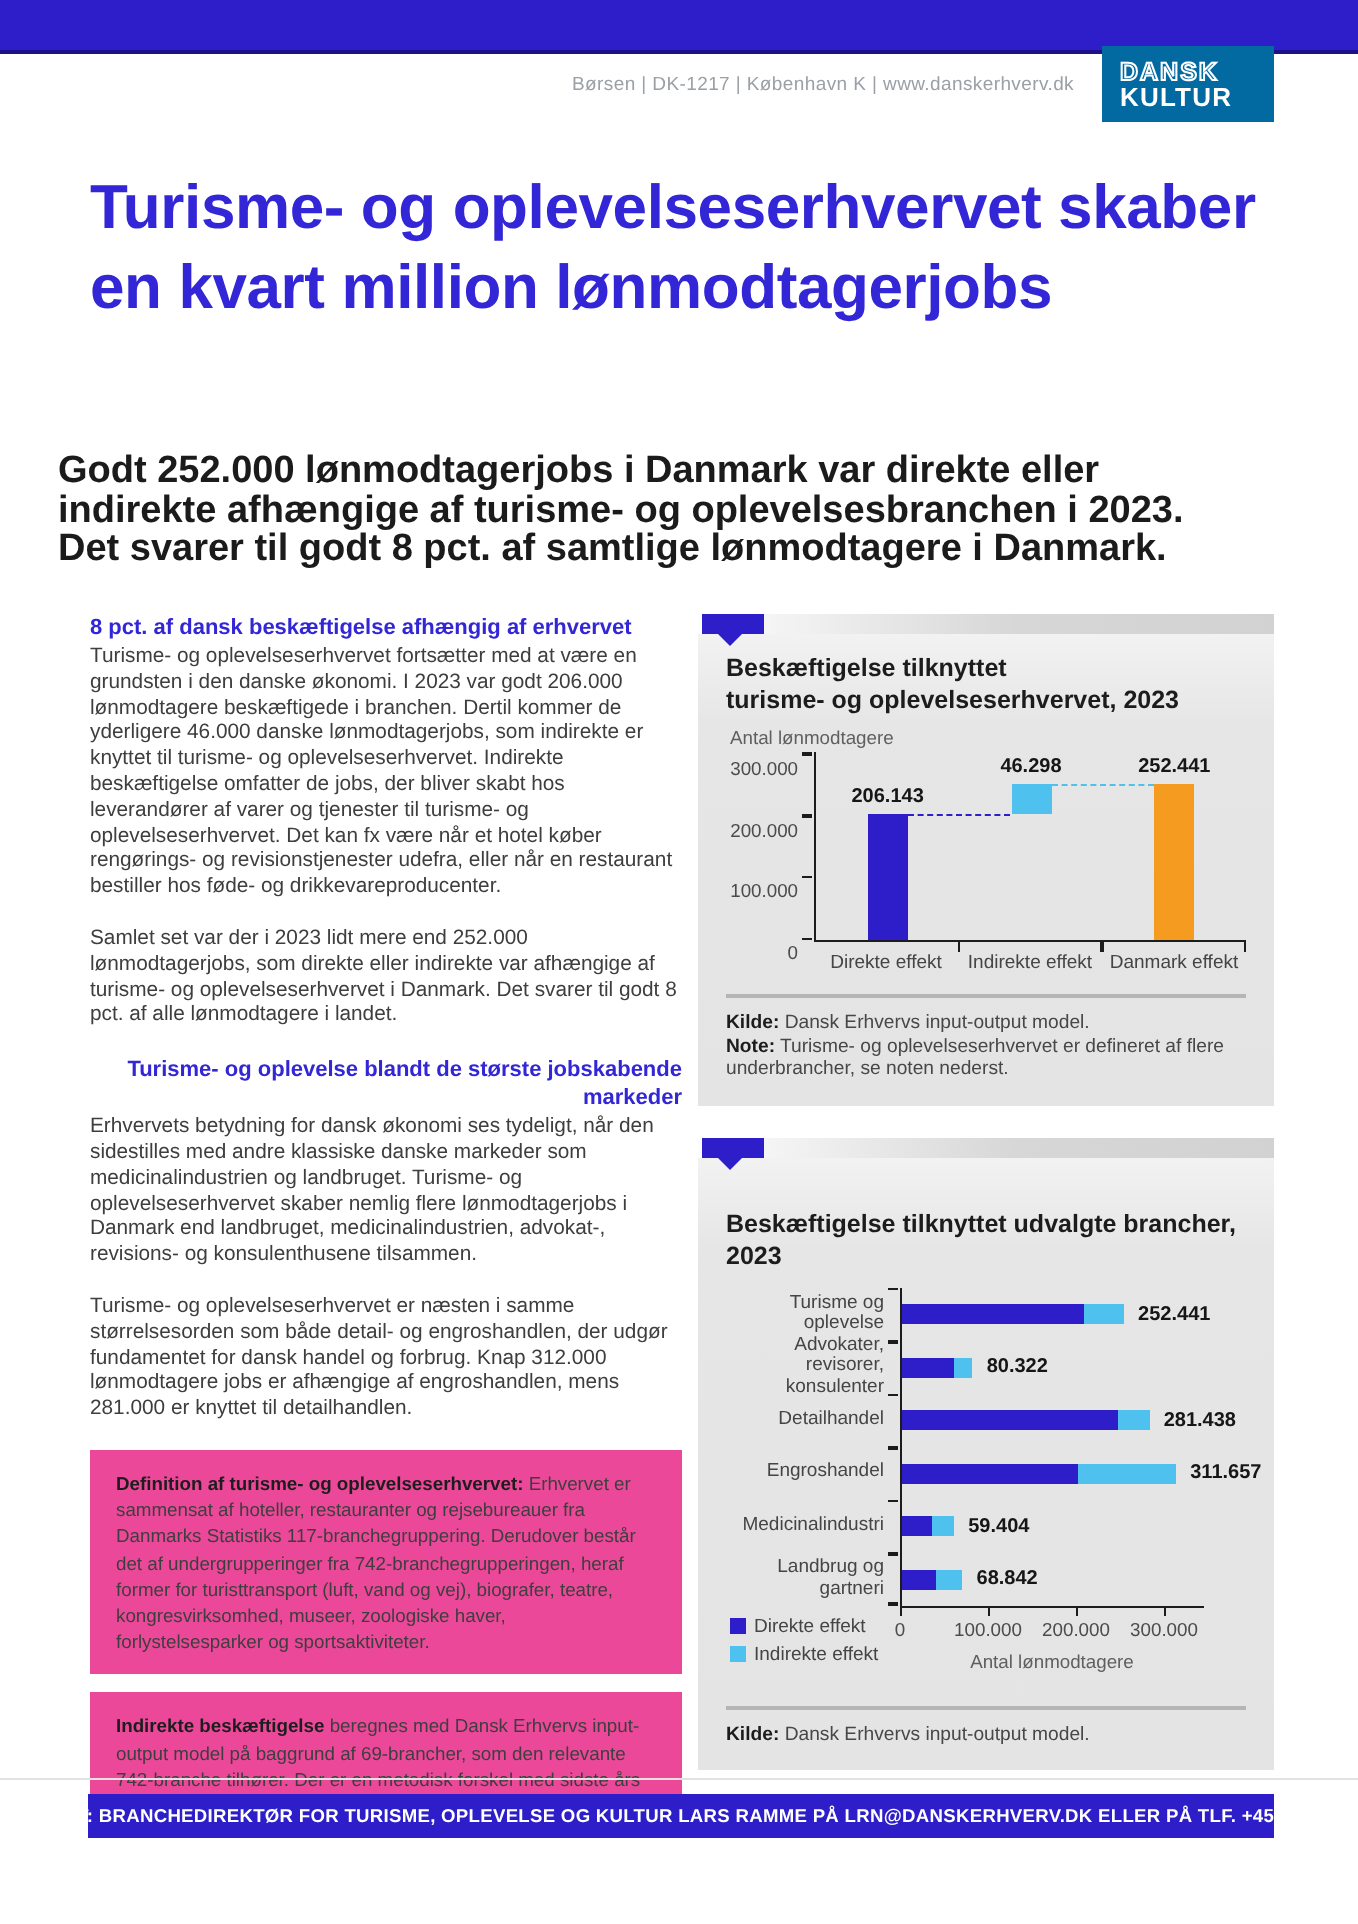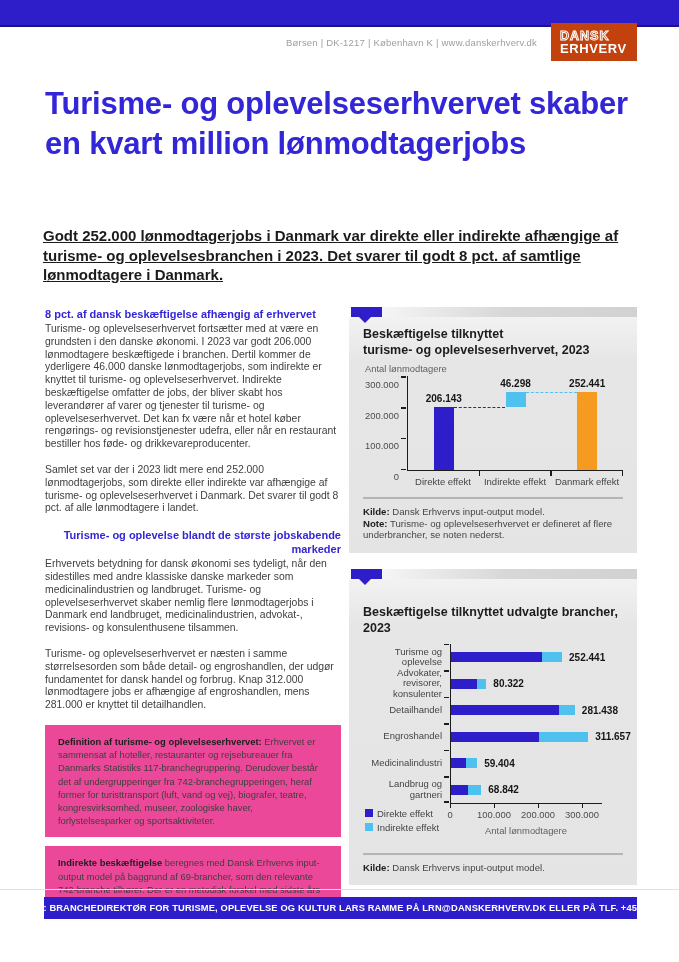--- a/index.html
+++ b/index.html
@@ -2,32 +2,32 @@
 <html><head>
 <meta charset="utf-8">
 <style>
   html,body{margin:0;padding:0;background:#fff;}
   .page{position:relative;width:679px;height:962px;background:#ffffff;overflow:hidden;
         font-family:"Liberation Sans","DejaVu Sans",sans-serif;-webkit-font-smoothing:antialiased;}
 
   
   .topbar{position:absolute;top:0;left:0;width:679px;height:25px;background:#2e1ec9;border-bottom:2px solid #1d1187;}
   .addr{position:absolute;top:37px;right:142px;font-size:9.5px;color:#9aa0a6;letter-spacing:.2px;}
-  .logo{position:absolute;top:23px;right:42px;width:86px;height:38px;background:#c2410c;
+  .logo{position:absolute;top:23px;right:42px;width:86px;height:38px;background:#0369a1;
         display:flex;flex-direction:column;justify-content:center;padding-left:9px;box-sizing:border-box;}
   .logo .l1{font-size:12.5px;font-weight:bold;letter-spacing:1px;line-height:12px;
             color:transparent;-webkit-text-stroke:1px #ffffff;}
   @supports not (-webkit-text-stroke:1px #fff){.logo .l1{color:#c5c0f2;}}
   .logo .l2{font-size:13px;font-weight:bold;letter-spacing:.6px;line-height:13px;color:#ffffff;}
 
   
   h1.title{position:absolute;top:84px;left:45px;width:600px;margin:0;
            font-size:31px;line-height:40px;font-weight:bold;color:#3326d6;letter-spacing:-.2px;}
-  .intro{position:absolute;top:226px;left:43px;width:592px;
-         font-size:15px;line-height:19.5px;font-weight:bold;color:#1b1b1b;text-decoration:underline;}
+  .intro{position:absolute;top:226px;left:29px;width:592px;
+         font-size:19px;line-height:19.5px;font-weight:bold;color:#1b1b1b;}
 
   
   .cols{position:absolute;top:307px;left:45px;width:592px;display:flex;gap:8px;}
   .leftcol{width:296px;flex:0 0 296px;}
   .rightcol{width:288px;flex:0 0 288px;}
 
   .subhead{font-size:11px;font-weight:bold;color:#3326d6;margin:0 0 2px 0;line-height:14px;}
   .para{font-size:10.4px;line-height:12.8px;color:#3e3e3e;margin:0 0 13px 0;}
   .subhead2{margin-top:2px;text-align:right;}
 
@@ -87,21 +87,21 @@
 </style>
 </head>
 <body>
 
 <div class="page">
 
   <div class="topbar"></div>
   <div class="addr">Børsen | DK-1217 | København K | www.danskerhverv.dk</div>
   <div class="logo">
     <span class="l1">DANSK</span>
-    <span class="l2">ERHVERV</span>
+    <span class="l2">KULTUR</span>
   </div>
 
   <h1 class="title">Turisme- og oplevelseserhvervet skaber en kvart million lønmodtagerjobs</h1>
   <div class="intro">Godt 252.000 lønmodtagerjobs i Danmark var direkte eller indirekte afhængige af turisme- og oplevelsesbranchen i 2023. Det svarer til godt 8 pct. af samtlige lønmodtagere i Danmark.</div>
 
   <div class="cols">
 
     <div class="leftcol">
       <p class="subhead">8 pct. af dansk beskæftigelse afhængig af erhvervet</p>
       <p class="para">Turisme- og oplevelseserhvervet fortsætter med at være en grundsten i den danske økonomi. I 2023 var godt 206.000 lønmodtagere beskæftigede i branchen. Dertil kommer de yderligere 46.000 danske lønmodtagerjobs, som indirekte er knyttet til turisme- og oplevelseserhvervet. Indirekte beskæftigelse omfatter de jobs, der bliver skabt hos leverandører af varer og tjenester til turisme- og oplevelseserhvervet. Det kan fx være når et hotel køber rengørings- og revisionstjenester udefra, eller når en restaurant bestiller hos føde- og drikkevareproducenter.</p>

